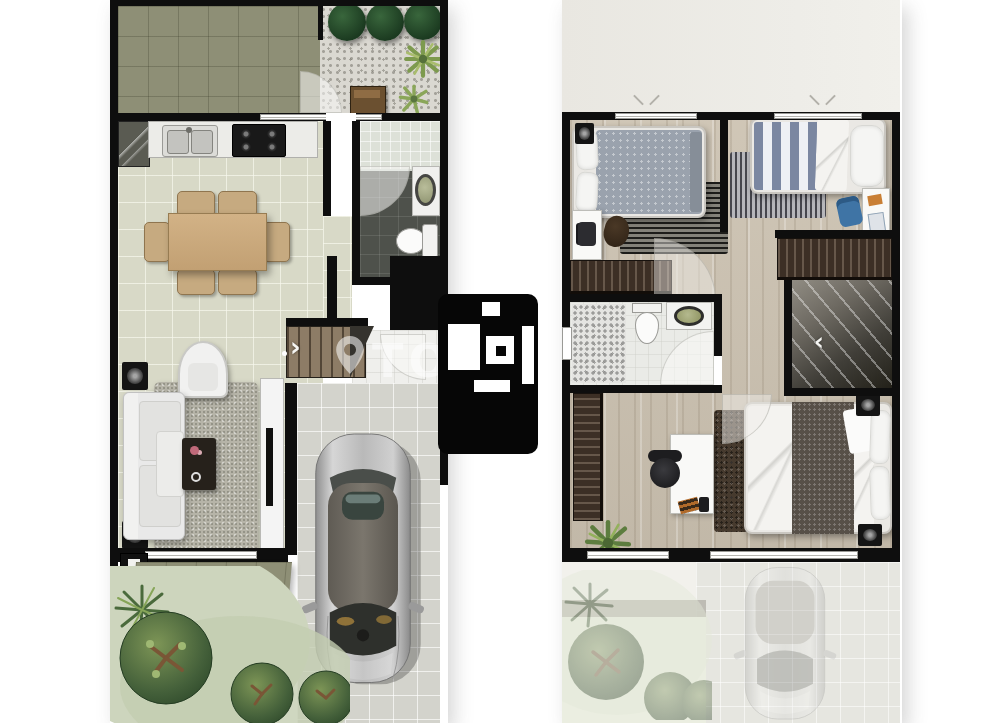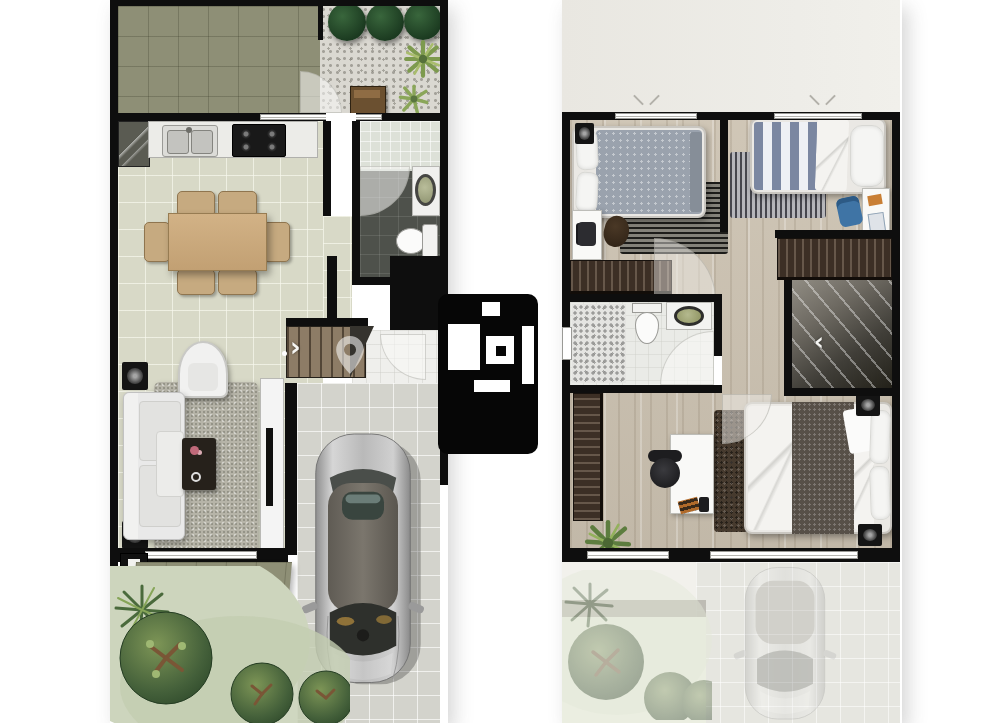--- a/index.html
+++ b/index.html
@@ -435,20 +435,21 @@
         <path d="M26 126 Q64 104 102 126 L102 160 Q64 182 26 160 Z" fill="#4b4d49" opacity=".8"></path>
         <path d="M30 170 Q64 190 98 170 L96 194 Q64 208 32 194 Z" fill="rgba(255,255,255,.25)"></path>
       </svg>
     </div>
   </div>
 
   <div class="abs" style="left:330px;top:290px;width:320px;height:170px;pointer-events:none;">
     <svg class="abs" style="left:6px;top:46px;opacity:.55;" width="28" height="38" viewBox="0 0 32 44">
       <path fill="#ffffff" fill-rule="evenodd" d="M16 0C7.2 0 0 7.2 0 16c0 12 16 28 16 28s16-16 16-28C32 7.2 24.8 0 16 0zm0 23a7 7 0 1 1 0-14 7 7 0 0 1 0 14z"></path>
     </svg>
+    <span class="wm-letters" style="left:42px;top:44px;">TO</span>
     <div class="abs" style="left:108px;top:4px;width:100px;height:160px;background:#060606;border-radius:10px;">
       <div class="logo-block" style="left:10px;top:30px;width:32px;height:46px;"></div>
       <div class="logo-block" style="left:48px;top:42px;width:28px;height:28px;">
         <div class="abs" style="left:10px;top:10px;width:10px;height:10px;background:#060606;"></div>
       </div>
       <div class="logo-block" style="left:84px;top:32px;width:12px;height:58px;"></div>
       <div class="logo-block" style="left:36px;top:86px;width:36px;height:12px;"></div>
       <div class="logo-block" style="left:44px;top:8px;width:18px;height:14px;"></div>
     </div>
   </div>

